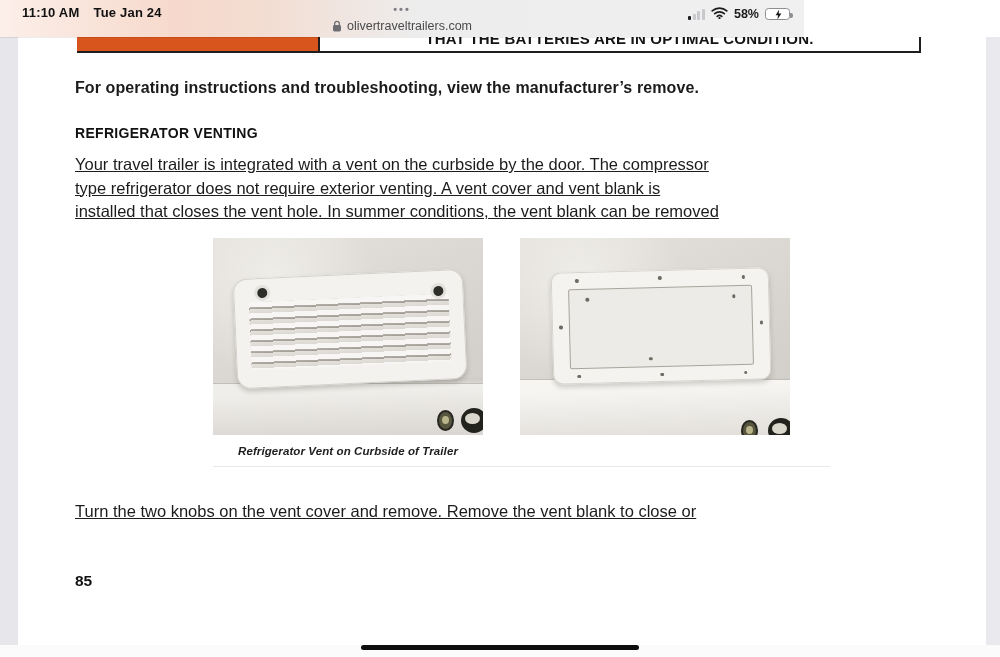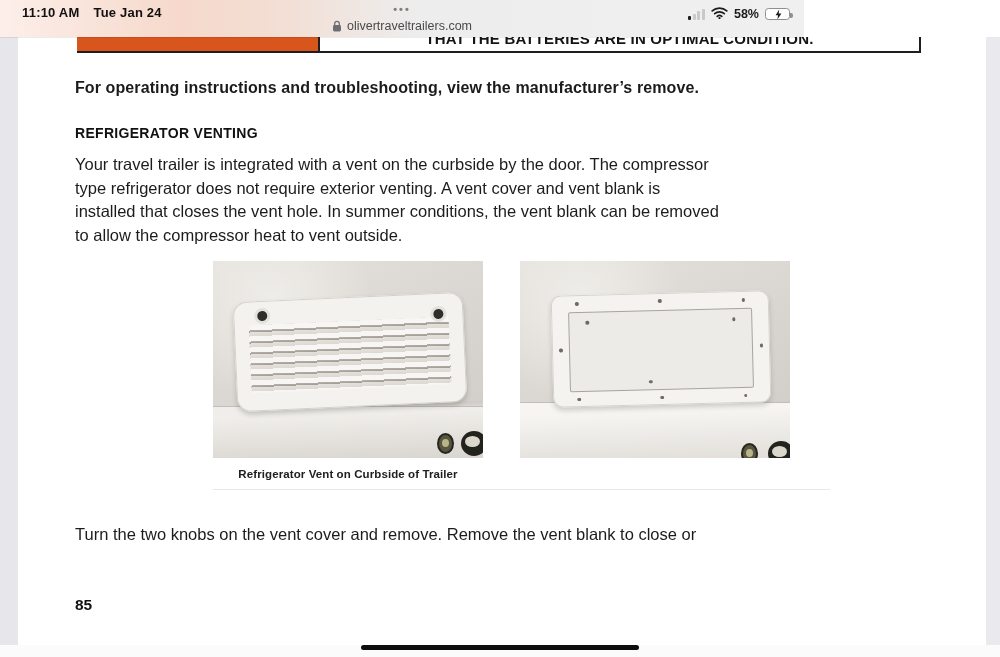--- a/index.html
+++ b/index.html
@@ -43,26 +43,26 @@
   
   .callout-row{ position:relative; height:16px; overflow:hidden;}
   .callout-orange{ position:absolute; left:59px; top:-13px; width:241px; height:29px;
     background:#d8551e; border-bottom:2px solid #1e1e1e;}
   .callout-box{ position:absolute; left:300px; top:-13px; width:603px; height:29px;
     border:2px solid #1e1e1e; background:#fff; display:flex; align-items:center; justify-content:center;
     font-weight:700; font-size:15px; letter-spacing:.2px; white-space:nowrap; color:#141414;}
 
   .intro{ margin-top:25px; font-weight:700; font-size:16px; line-height:20px; letter-spacing:.1px;}
   .section-title{ margin-top:27px; font-weight:700; font-size:14px; letter-spacing:.3px; color:#111;}
-  .para{ margin-top:12px; font-size:16.5px; line-height:23.5px; color:#1c1c1c;}
+  .para{ margin-top:12px; font-size:16.5px; line-height:23.5px; color:#1c1c1c;text-decoration:underline;}
   .para .ln{ white-space:nowrap;}
 
   
   .figures{ margin-top:14px; margin-left:138px; display:flex; gap:37px;}
-  .figure{ width:270px;}
+  .figure{ width:270px;font-style:italic;}
   .photo{ position:relative; width:270px; height:197px; overflow:hidden;
     background:linear-gradient(155deg,#e6e3de 0%,#d8d5d0 55%,#cfccc7 100%);}
   .photo .sheen{ position:absolute; left:-40px; top:-60px; width:200px; height:200px;
     background:radial-gradient(closest-side,#efede9,rgba(239,237,233,0)); }
   .photo .lower{ position:absolute; left:0; right:0; bottom:0; height:52px;
     background:linear-gradient(178deg,#f0eeea 20%,#d9d6d1 100%);
     border-top:1px solid #c2bfba;}
   .photo .ridge{ position:absolute; left:-6px; right:-6px; bottom:46px; height:8px;
     background:linear-gradient(#cdcac5,#e4e1dc); transform:rotate(-1.2deg); border-radius:4px;}
   
@@ -155,21 +155,20 @@
       </div>
 
       <div class="intro">For operating instructions and troubleshooting, view the manufacturer’s remove.</div>
 
       <div class="section-title">REFRIGERATOR VENTING</div>
 
       <div class="para">
         <div class="ln">Your travel trailer is integrated with a vent on the curbside by the door. The compressor</div>
         <div class="ln">type refrigerator does not require exterior venting. A vent cover and vent blank  is</div>
         <div class="ln">installed that closes the vent hole. In summer conditions, the vent blank can be removed</div>
-        <div class="ln">to allow the compressor heat to vent outside.</div>
       </div>
 
       <div class="figure-strip">
         <div class="figures">
           <div class="figure">
             <div class="photo">
               <div class="sheen"></div>
               <div class="ridge"></div>
               <div class="lower"></div>
               <div class="vent">

